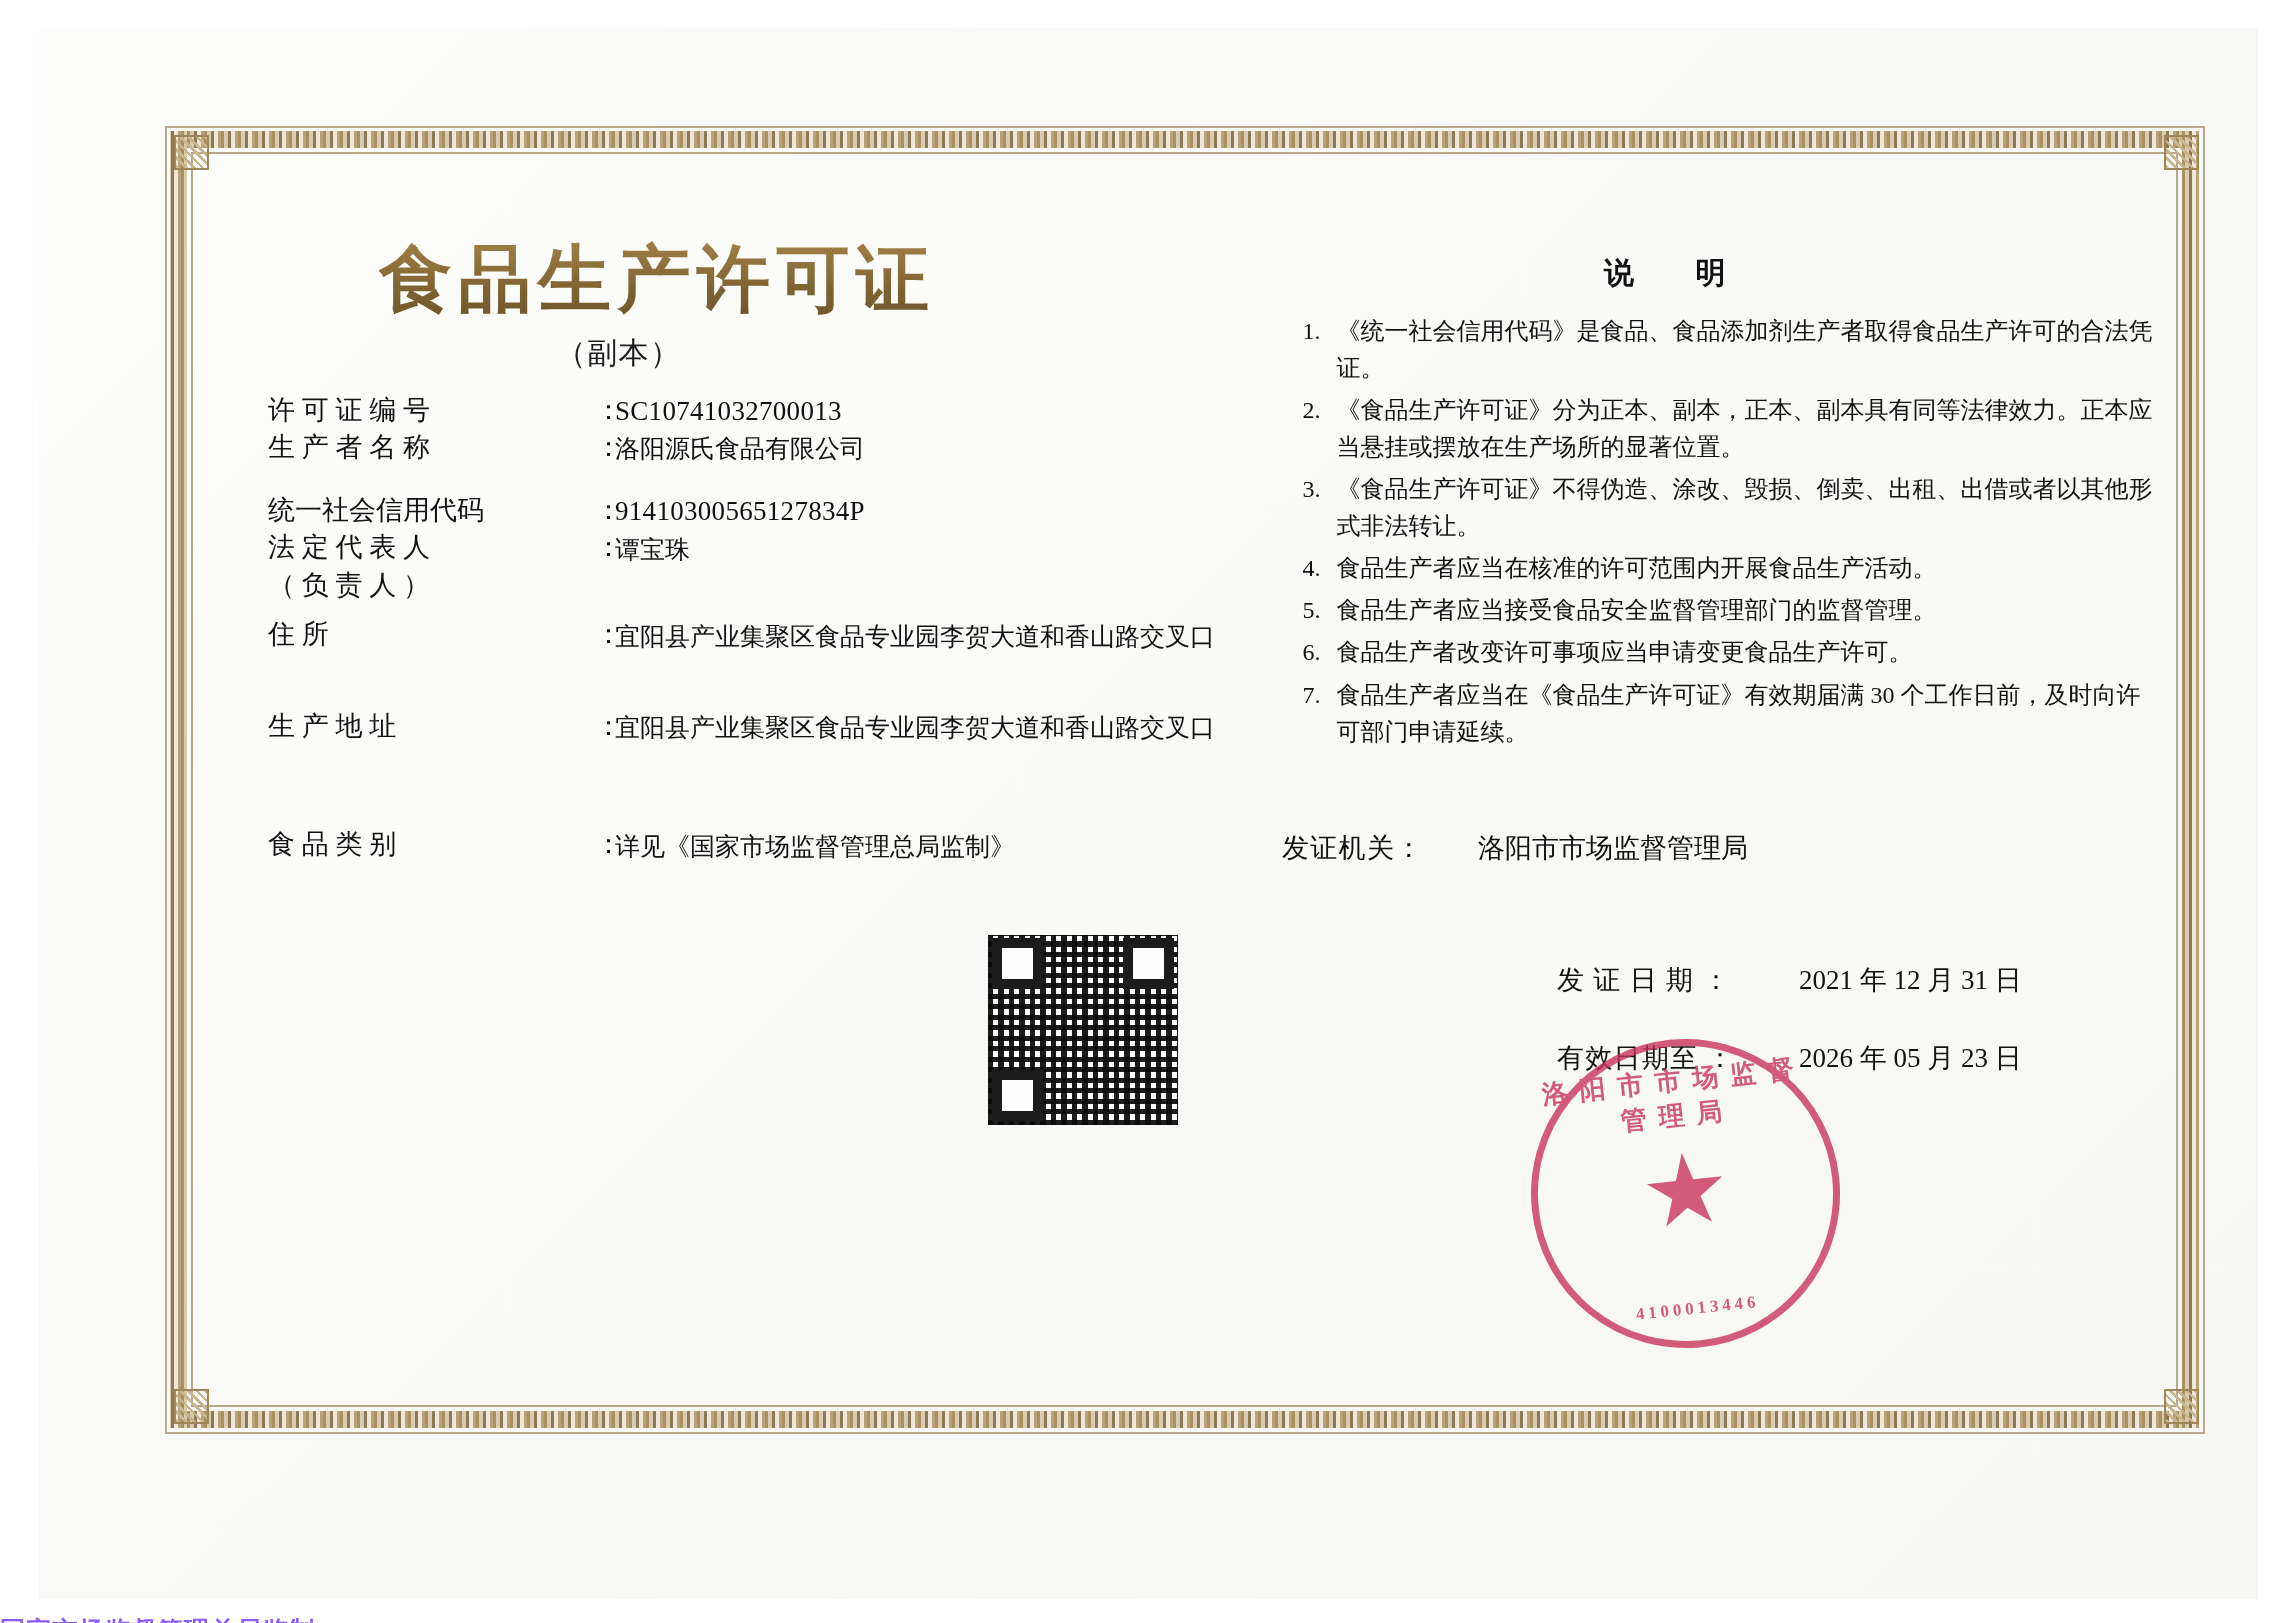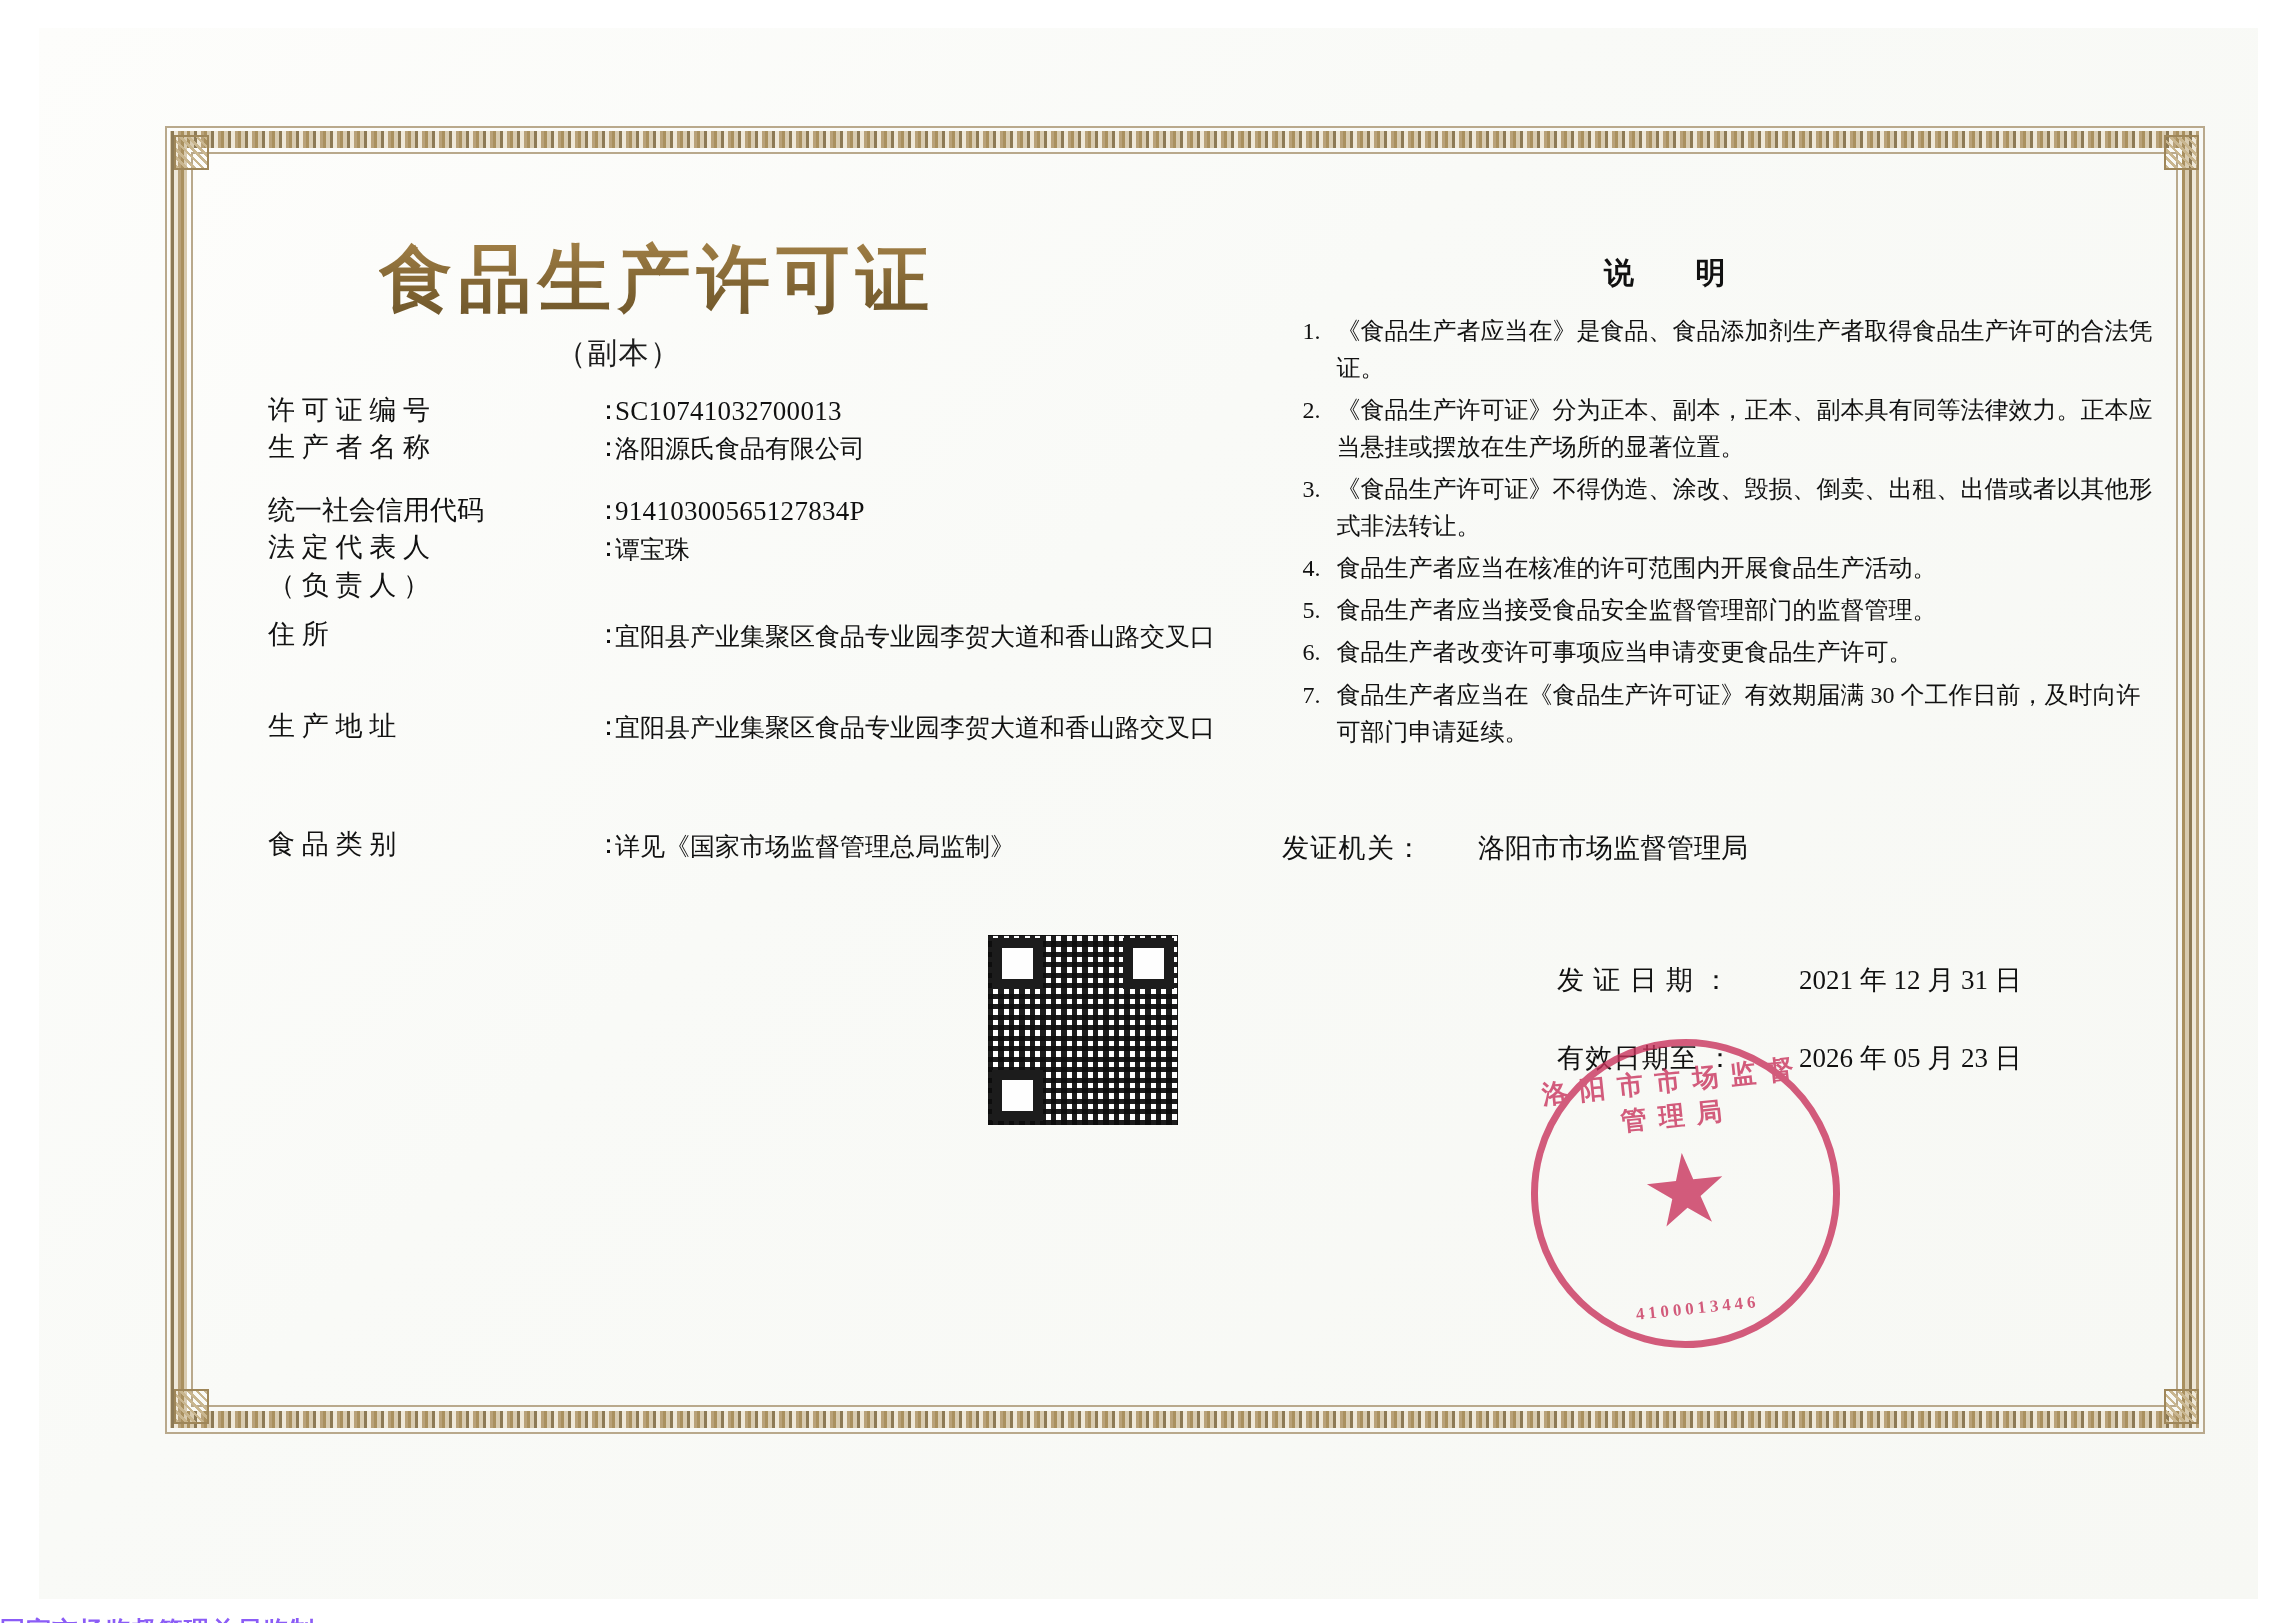--- a/index.html
+++ b/index.html
@@ -407,21 +407,21 @@
 
         </div>
       </div>
 
       <div class="right-col">
         <div class="notes-title">说　明</div>
 
         <div class="notes">
           <div class="note-item">
             <span class="note-num">1.</span>
-            <span class="note-text">《食品生产者应当在》是食品、食品添加剂生产者取得食品生产许可的合法凭证。</span>
+            <span class="note-text">《统一社会信用代码》是食品、食品添加剂生产者取得食品生产许可的合法凭证。</span>
           </div>
           <div class="note-item">
             <span class="note-num">2.</span>
             <span class="note-text">《食品生产许可证》分为正本、副本，正本、副本具有同等法律效力。正本应当悬挂或摆放在生产场所的显著位置。</span>
           </div>
           <div class="note-item">
             <span class="note-num">3.</span>
             <span class="note-text">《食品生产许可证》不得伪造、涂改、毁损、倒卖、出租、出借或者以其他形式非法转让。</span>
           </div>
           <div class="note-item">

